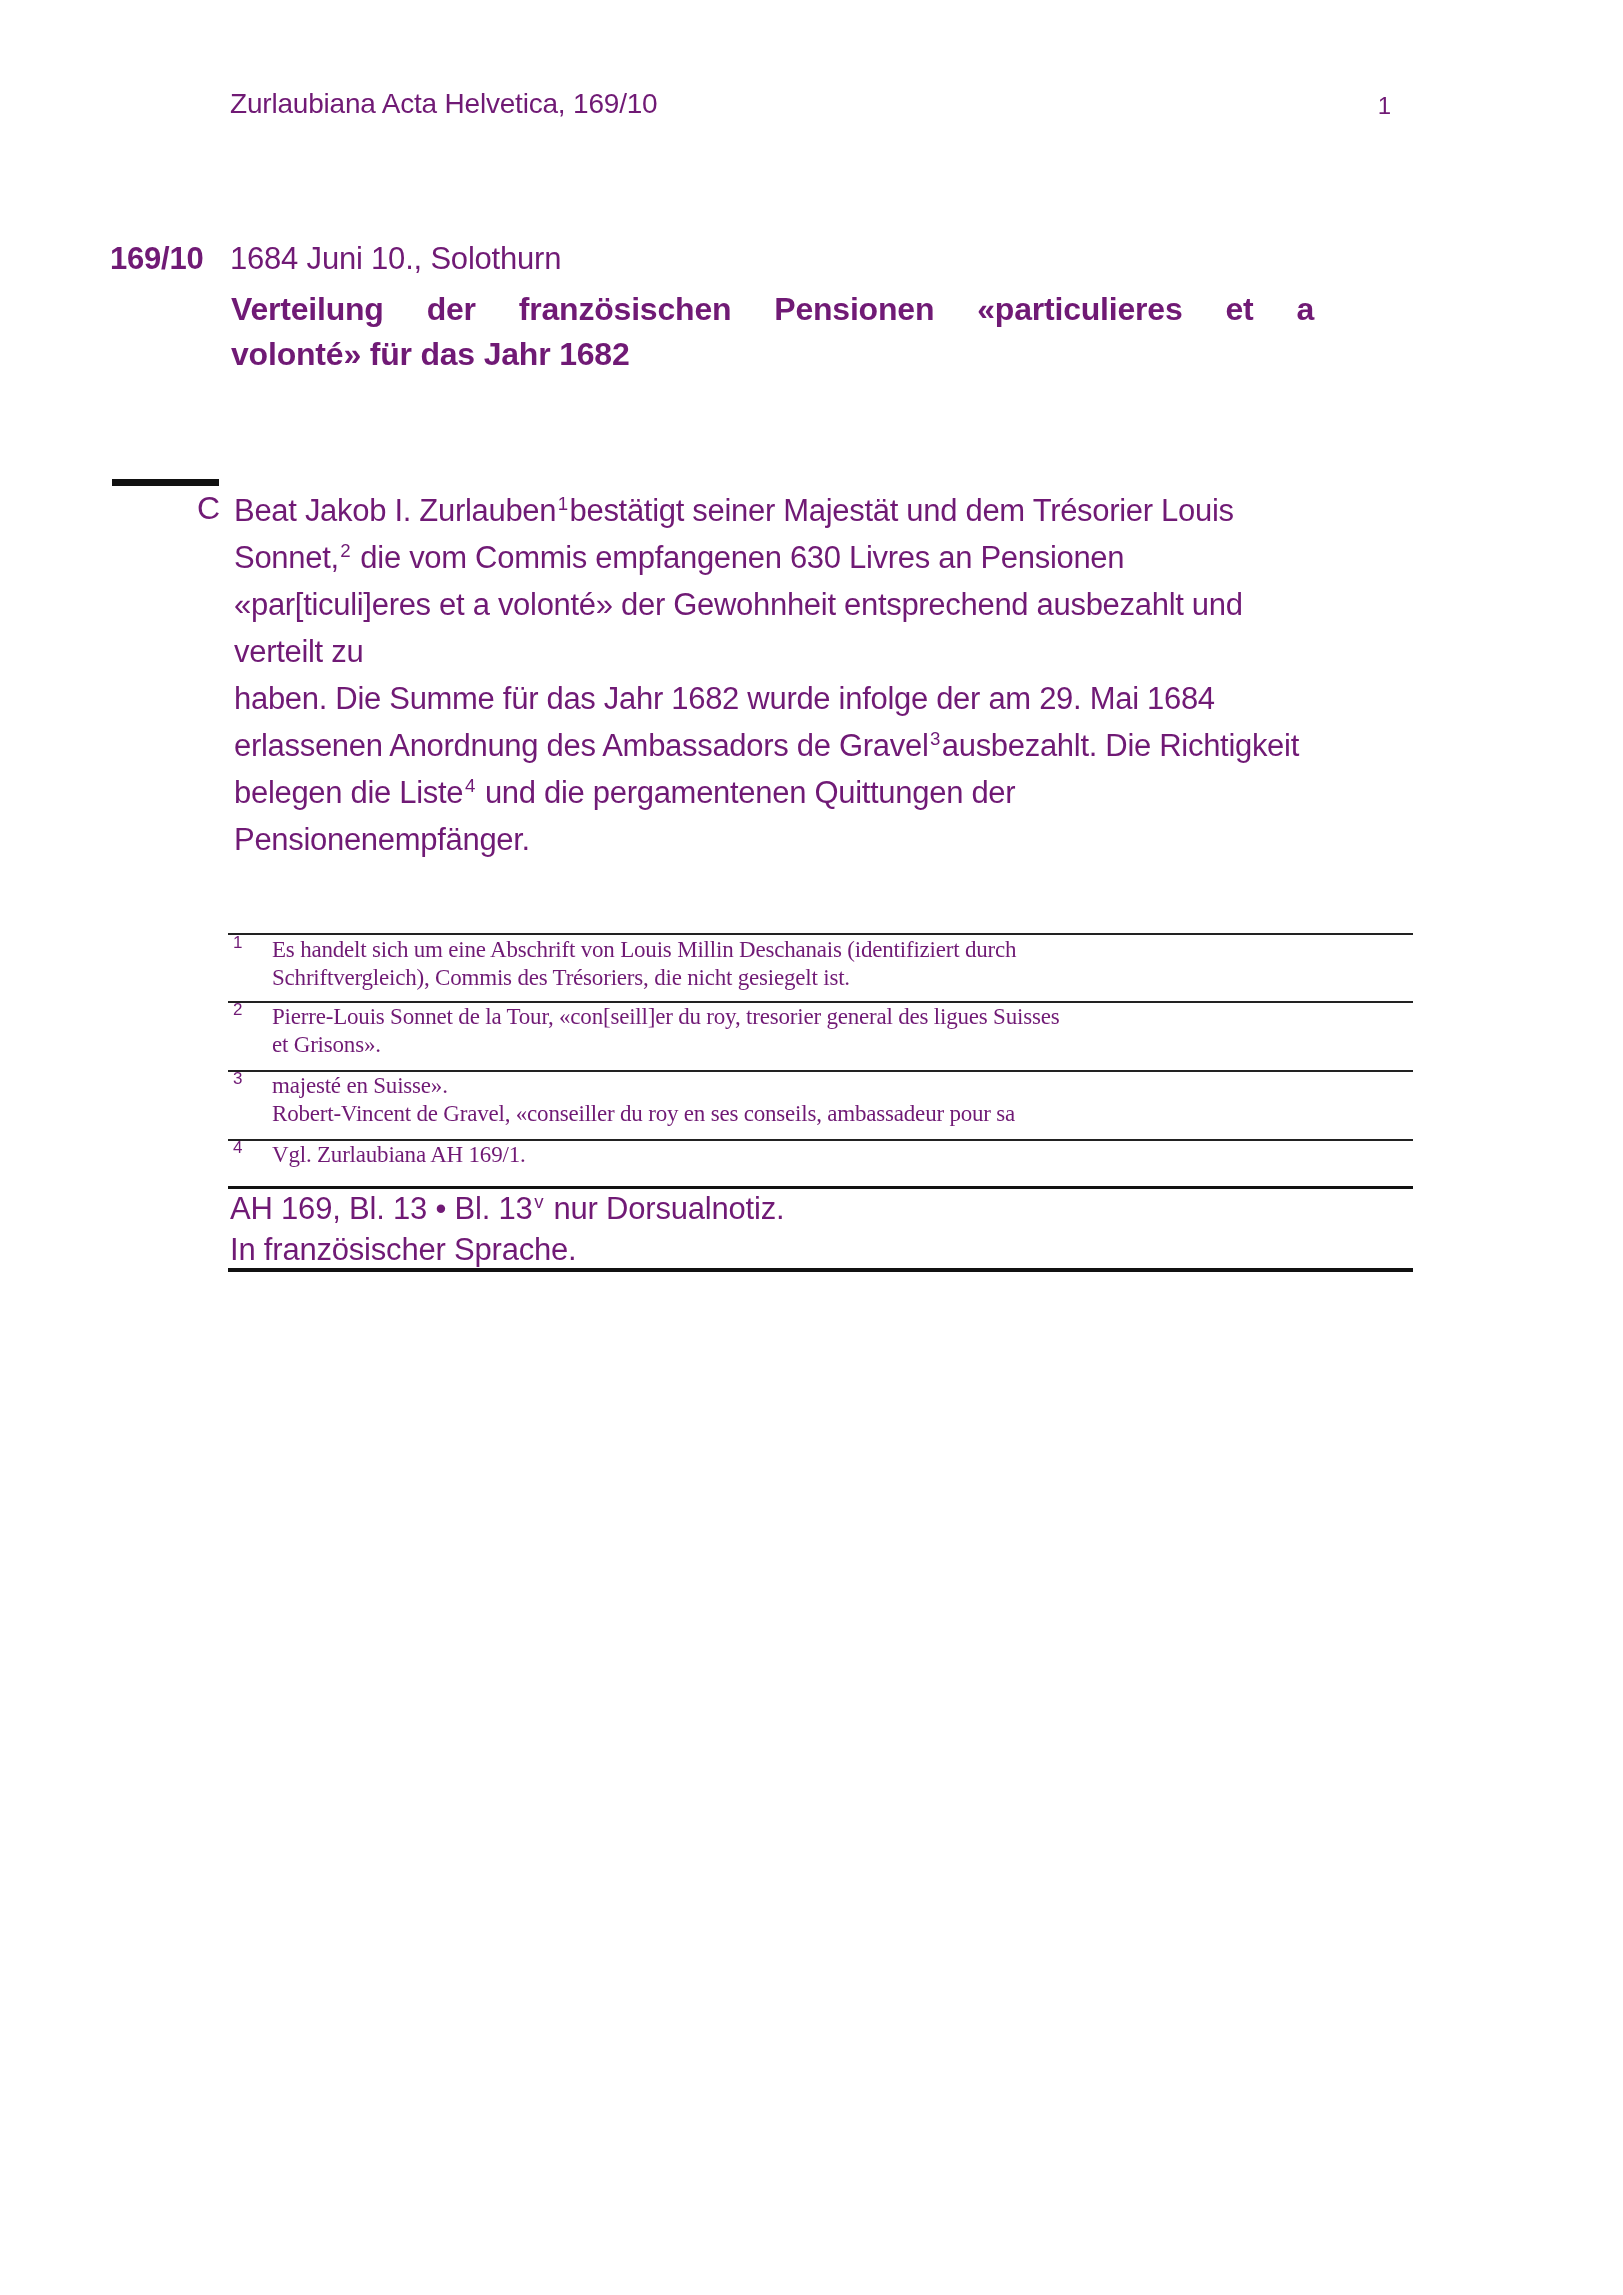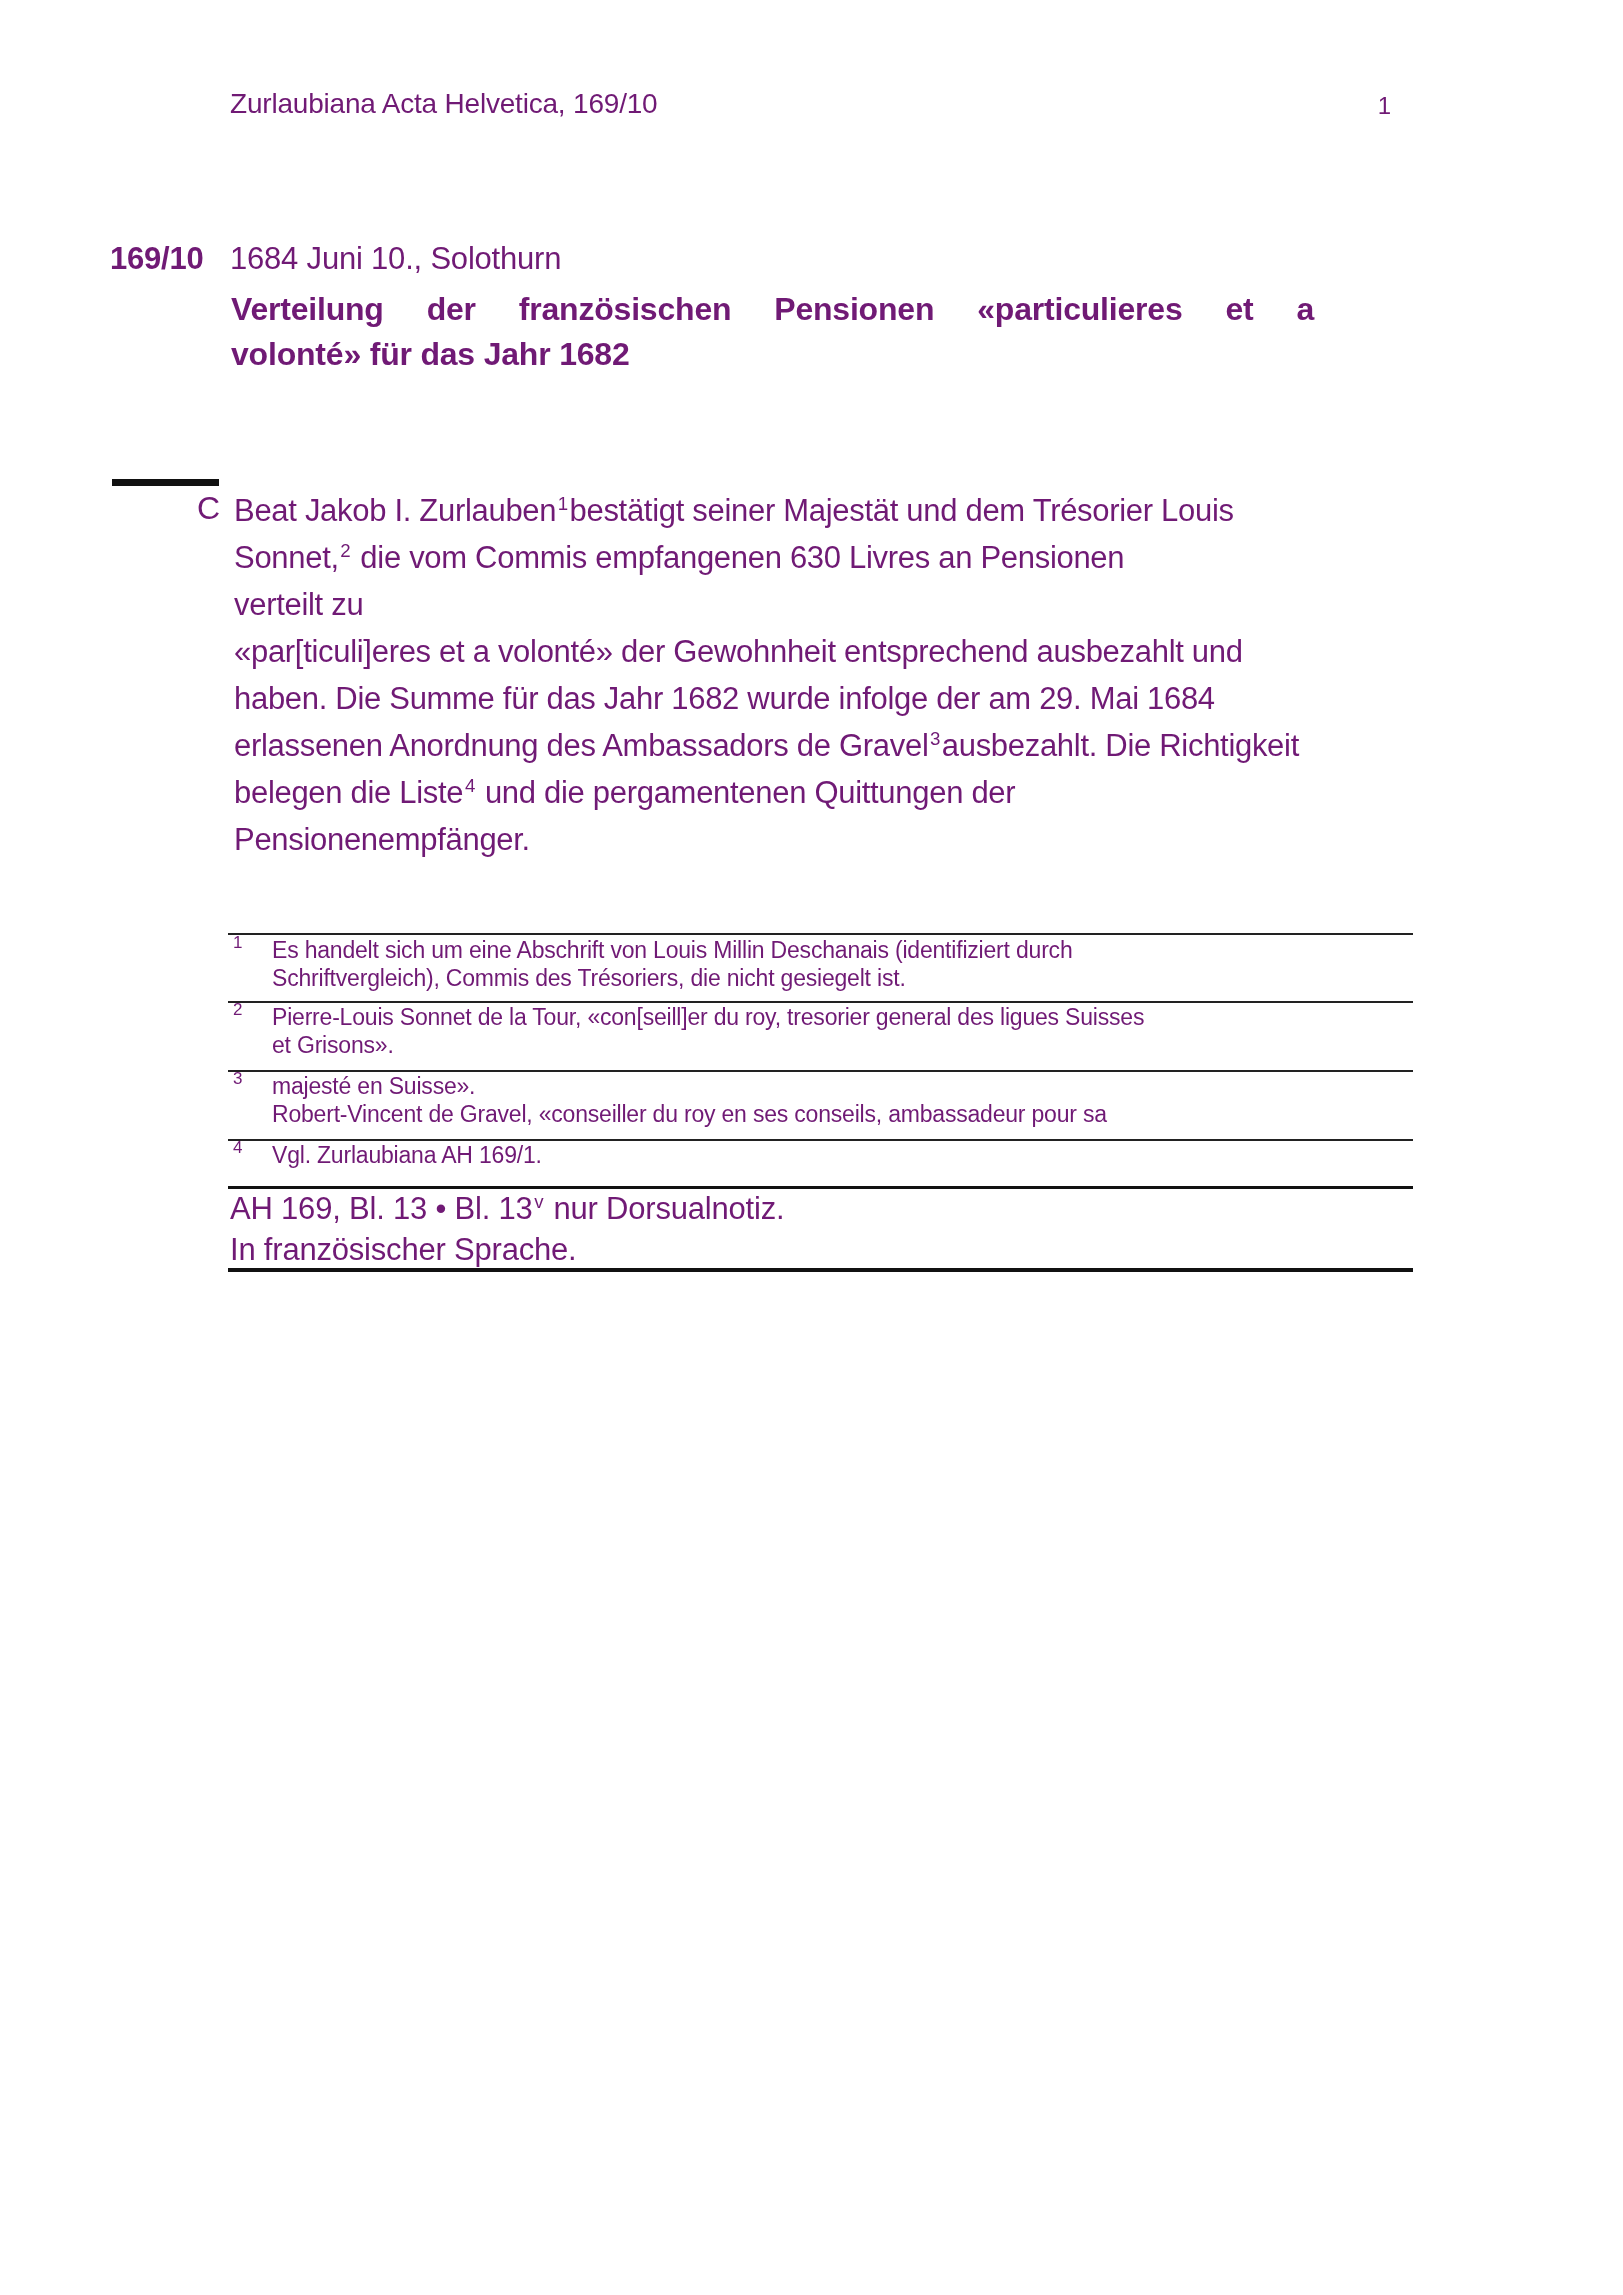--- a/index.html
+++ b/index.html
@@ -30,21 +30,21 @@
   }
   
   .rule{left:228px;width:1185px;background:#222222;}
   .rule.thin{height:2.4px;}
   .rule.thick4{height:3.2px;background:#111111;}
   .rule.thick5{height:4px;background:#111111;}
   
   .fn{left:233px;width:1185px;font-size:23px;line-height:28px;letter-spacing:-0.2px;}
   .fn-num{position:absolute;left:0;top:-4.9px;font-size:17px;line-height:23px;}
   .fn-text{position:absolute;left:39px;top:0;width:1104px;}
-  .fn-line{white-space:nowrap;}
+  .fn-line{white-space:nowrap;font-family:Liberation Serif, serif;}
   
   .prov{left:230px;top:1188px;width:1185px;font-size:31px;line-height:41px;letter-spacing:-0.2px;}
   .p-line{white-space:nowrap;}
 </style>
 </head>
 <body>
 
 <div class="page">
 
   <div class="abs hdr-l">Zurlaubiana Acta Helvetica, 169/10</div>
@@ -57,22 +57,22 @@
     <div class="t-line just">Verteilung der französischen Pensionen «particulieres et a</div>
     <div class="t-line">volonté» für das Jahr 1682</div>
   </div>
 
   <div class="abs cbar"></div>
   <div class="abs cmark">C</div>
 
   <div class="abs body">
     <div class="b-line"><span>Beat Jakob I. Zurlauben</span><sup>1</sup><span>bestätigt seiner Majestät und dem Trésorier Louis</span></div>
     <div class="b-line"><span>Sonnet,</span><sup>2</sup><span> die vom Commis empfangenen 630 Livres an Pensionen</span></div>
+    <div class="b-line"><span>«par[ticuli]eres et a volonté» der Gewohnheit entsprechend ausbezahlt und</span></div>
     <div class="b-line"><span>verteilt zu</span></div>
-    <div class="b-line"><span>«par[ticuli]eres et a volonté» der Gewohnheit entsprechend ausbezahlt und</span></div>
     <div class="b-line"><span>haben. Die Summe für das Jahr 1682 wurde infolge der am 29. Mai 1684</span></div>
     <div class="b-line"><span>erlassenen Anordnung des Ambassadors de Gravel</span><sup>3</sup><span>ausbezahlt. Die Richtigkeit</span></div>
     <div class="b-line"><span>belegen die Liste</span><sup>4</sup><span> und die pergamentenen Quittungen der</span></div>
     <div class="b-line"><span>Pensionenempfänger.</span></div>
   </div>
 
   <div class="abs rule thin" style="top:933px;"></div>
   <div class="abs fn" style="top:936px;">
     <span class="fn-num">1</span>
     <div class="fn-text">

